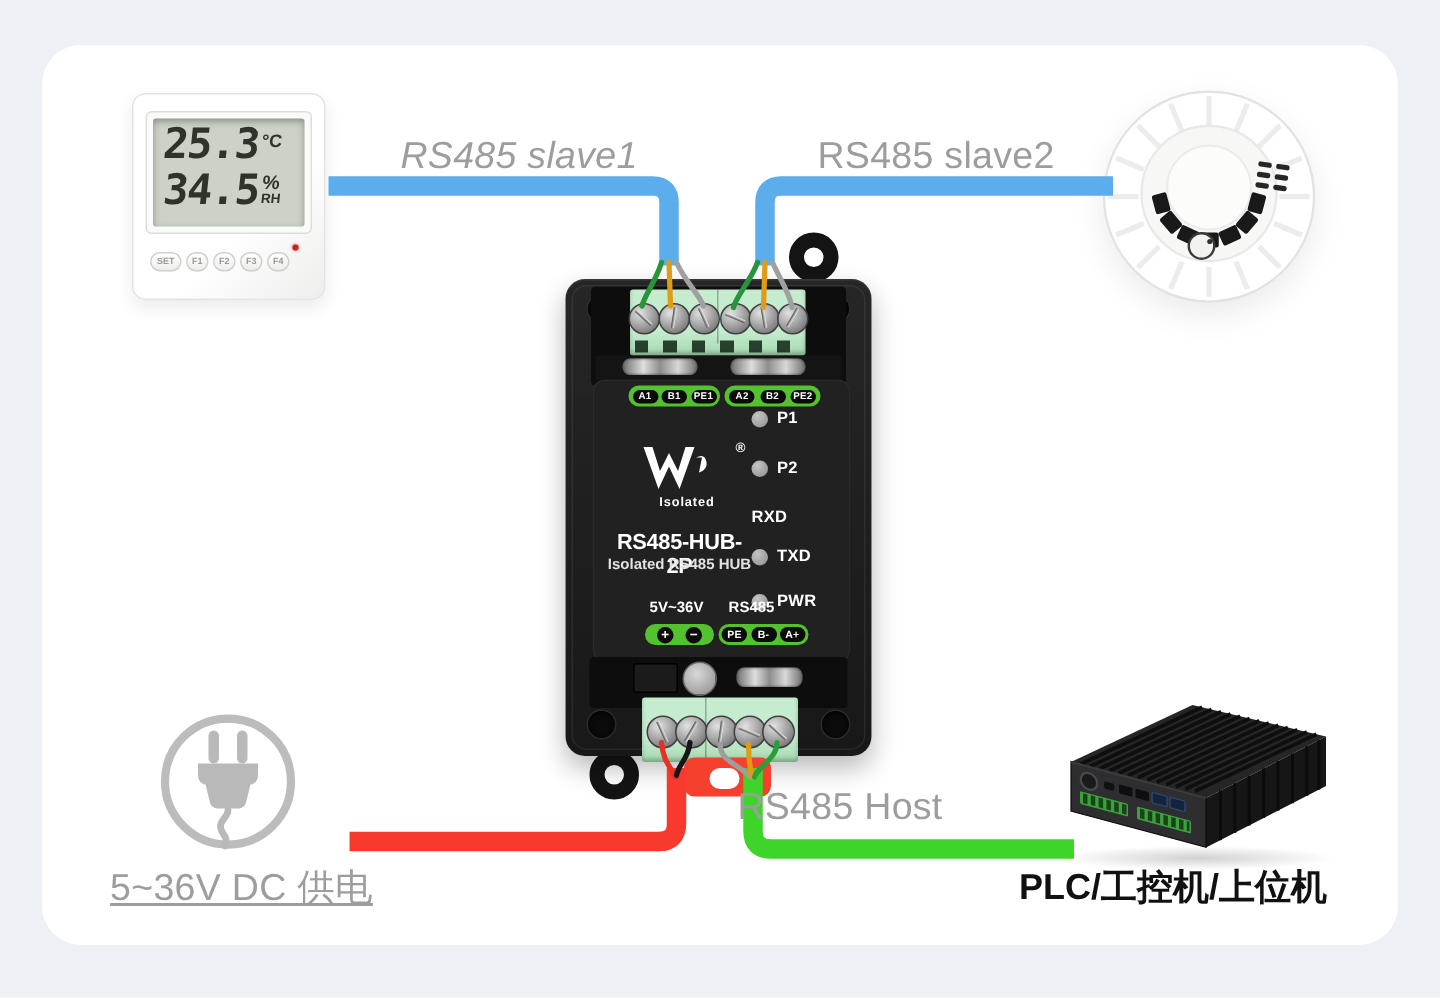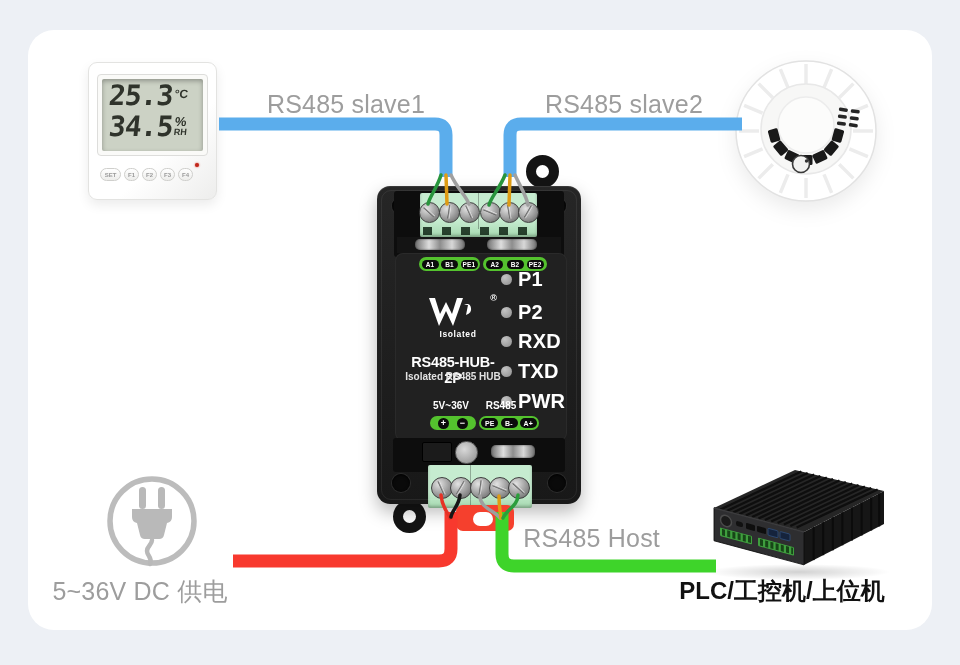--- a/index.html
+++ b/index.html
@@ -77,21 +77,21 @@
     box-shadow:inset 0 0 2px #333;}
   .panel{position:absolute;left:18px;top:67px;width:172px;height:188px;border-radius:8px;background:#212121;
     box-shadow:inset 0 0 0 1px rgba(255,255,255,.045);}
   .pill{position:absolute;height:14px;border-radius:7px;background:#54c22e;display:flex;align-items:center;justify-content:space-evenly;}
   .tag{min-width:13px;height:9px;padding:0 2px;border-radius:5px;background:#0b0b0b;color:#fff;
     font-size:6.5px;font-weight:700;display:flex;align-items:center;justify-content:center;letter-spacing:.2px;}
   .pin{width:11px;height:11px;border-radius:50%;background:#0b0b0b;color:#fff;font-size:9px;font-weight:700;
     display:flex;align-items:center;justify-content:center;line-height:1;}
   .ledrow{position:absolute;left:106px;display:flex;align-items:center;gap:6px;height:16px;}
   .led{width:11px;height:11px;border-radius:50%;background:radial-gradient(circle at 35% 30%,#c4c4c4,#8d8d8d);}
-  .ledlabel{color:#fff;font-size:20px;font-weight:700;letter-spacing:.2px;}
+  .ledlabel{color:#fff;font-size:11px;font-weight:700;letter-spacing:.2px;}
   .logo{position:absolute;left:32px;top:44px;width:62px;text-align:center;color:#fff;}
   .logo .reg{position:absolute;right:-8px;top:-4px;font-size:9px;font-weight:700;}
   .brand{margin-top:2px;font-size:8.5px;font-weight:700;letter-spacing:.6px;color:#fff;}
   .model{position:absolute;left:8px;top:101px;width:100px;text-align:center;color:#fff;font-size:14.5px;font-weight:700;letter-spacing:-.2px;}
   .subtitle{position:absolute;left:8px;top:118px;width:100px;text-align:center;color:#e2e2e2;font-size:10px;font-weight:700;}
   .smalllbl{position:absolute;color:#fff;font-size:10px;font-weight:700;text-align:center;}
   .cap{position:absolute;width:21px;height:21px;border-radius:50%;border:1px solid #666;
     background:radial-gradient(circle at 40% 35%,#d9d9d9,#8b8b8b);}
   .relay{position:absolute;width:28px;height:18px;background:#1b1b1b;border:1px solid #000;border-radius:2px;}
   svg{display:block;}
@@ -219,21 +219,21 @@
       <span class="tag">PE2</span>
     </div>
     <div class="ledrow" style="top:18px;">
       <span class="led"></span>
       <span class="ledlabel">P1</span>
     </div>
     <div class="ledrow" style="top:51px;">
       <span class="led"></span>
       <span class="ledlabel">P2</span>
     </div>
-    <div class="ledrow" style="top:80px;">
+    <div class="ledrow" style="top:80px;flex-direction:column;">
       <span class="led"></span>
       <span class="ledlabel">RXD</span>
     </div>
     <div class="ledrow" style="top:110px;">
       <span class="led"></span>
       <span class="ledlabel">TXD</span>
     </div>
     <div class="ledrow" style="top:140px;">
       <span class="led"></span>
       <span class="ledlabel">PWR</span>
@@ -375,17 +375,17 @@
 
   <g fill="none" stroke-width="3.5" stroke-linecap="round">
     <path d="M441 495 C442 508 448 512 450 518" stroke="#e63226"></path>
     <path d="M460 495 C459 506 452 510 451 517" stroke="#161616"></path>
     <path d="M480 496 C480 508 494 510 500 518" stroke="#9e9e9e"></path>
     <path d="M499 496 C499 506 500 510 501 518" stroke="#df9c14"></path>
     <path d="M518 495 C518 506 506 510 503 518" stroke="#2b9e3c"></path>
   </g>
 </svg>
 
-<div class="abs wire-label" style="left:238px;top:90px;width:216px;">RS485 slave1</div>
+<div class="abs wire-label" style="left:238px;top:90px;width:216px;font-style:italic;">RS485 slave1</div>
 <div class="abs wire-label" style="left:516px;top:90px;width:216px;">RS485 slave2</div>
-<div class="abs wire-label" style="left:484px;top:524px;width:176px;text-align:right;">RS485 Host</div>
-<div class="abs wire-label" style="left:35px;top:575px;width:210px;">5~36V DC 供电</div>
+<div class="abs wire-label" style="left:472px;top:524px;width:176px;">RS485 Host</div>
+<div class="abs wire-label" style="left:56px;top:575px;width:210px;text-decoration:underline;">5~36V DC 供电</div>
 <div class="abs plc-label" style="left:674px;top:575px;width:216px;">PLC/工控机/上位机</div>
 
 </body></html>

